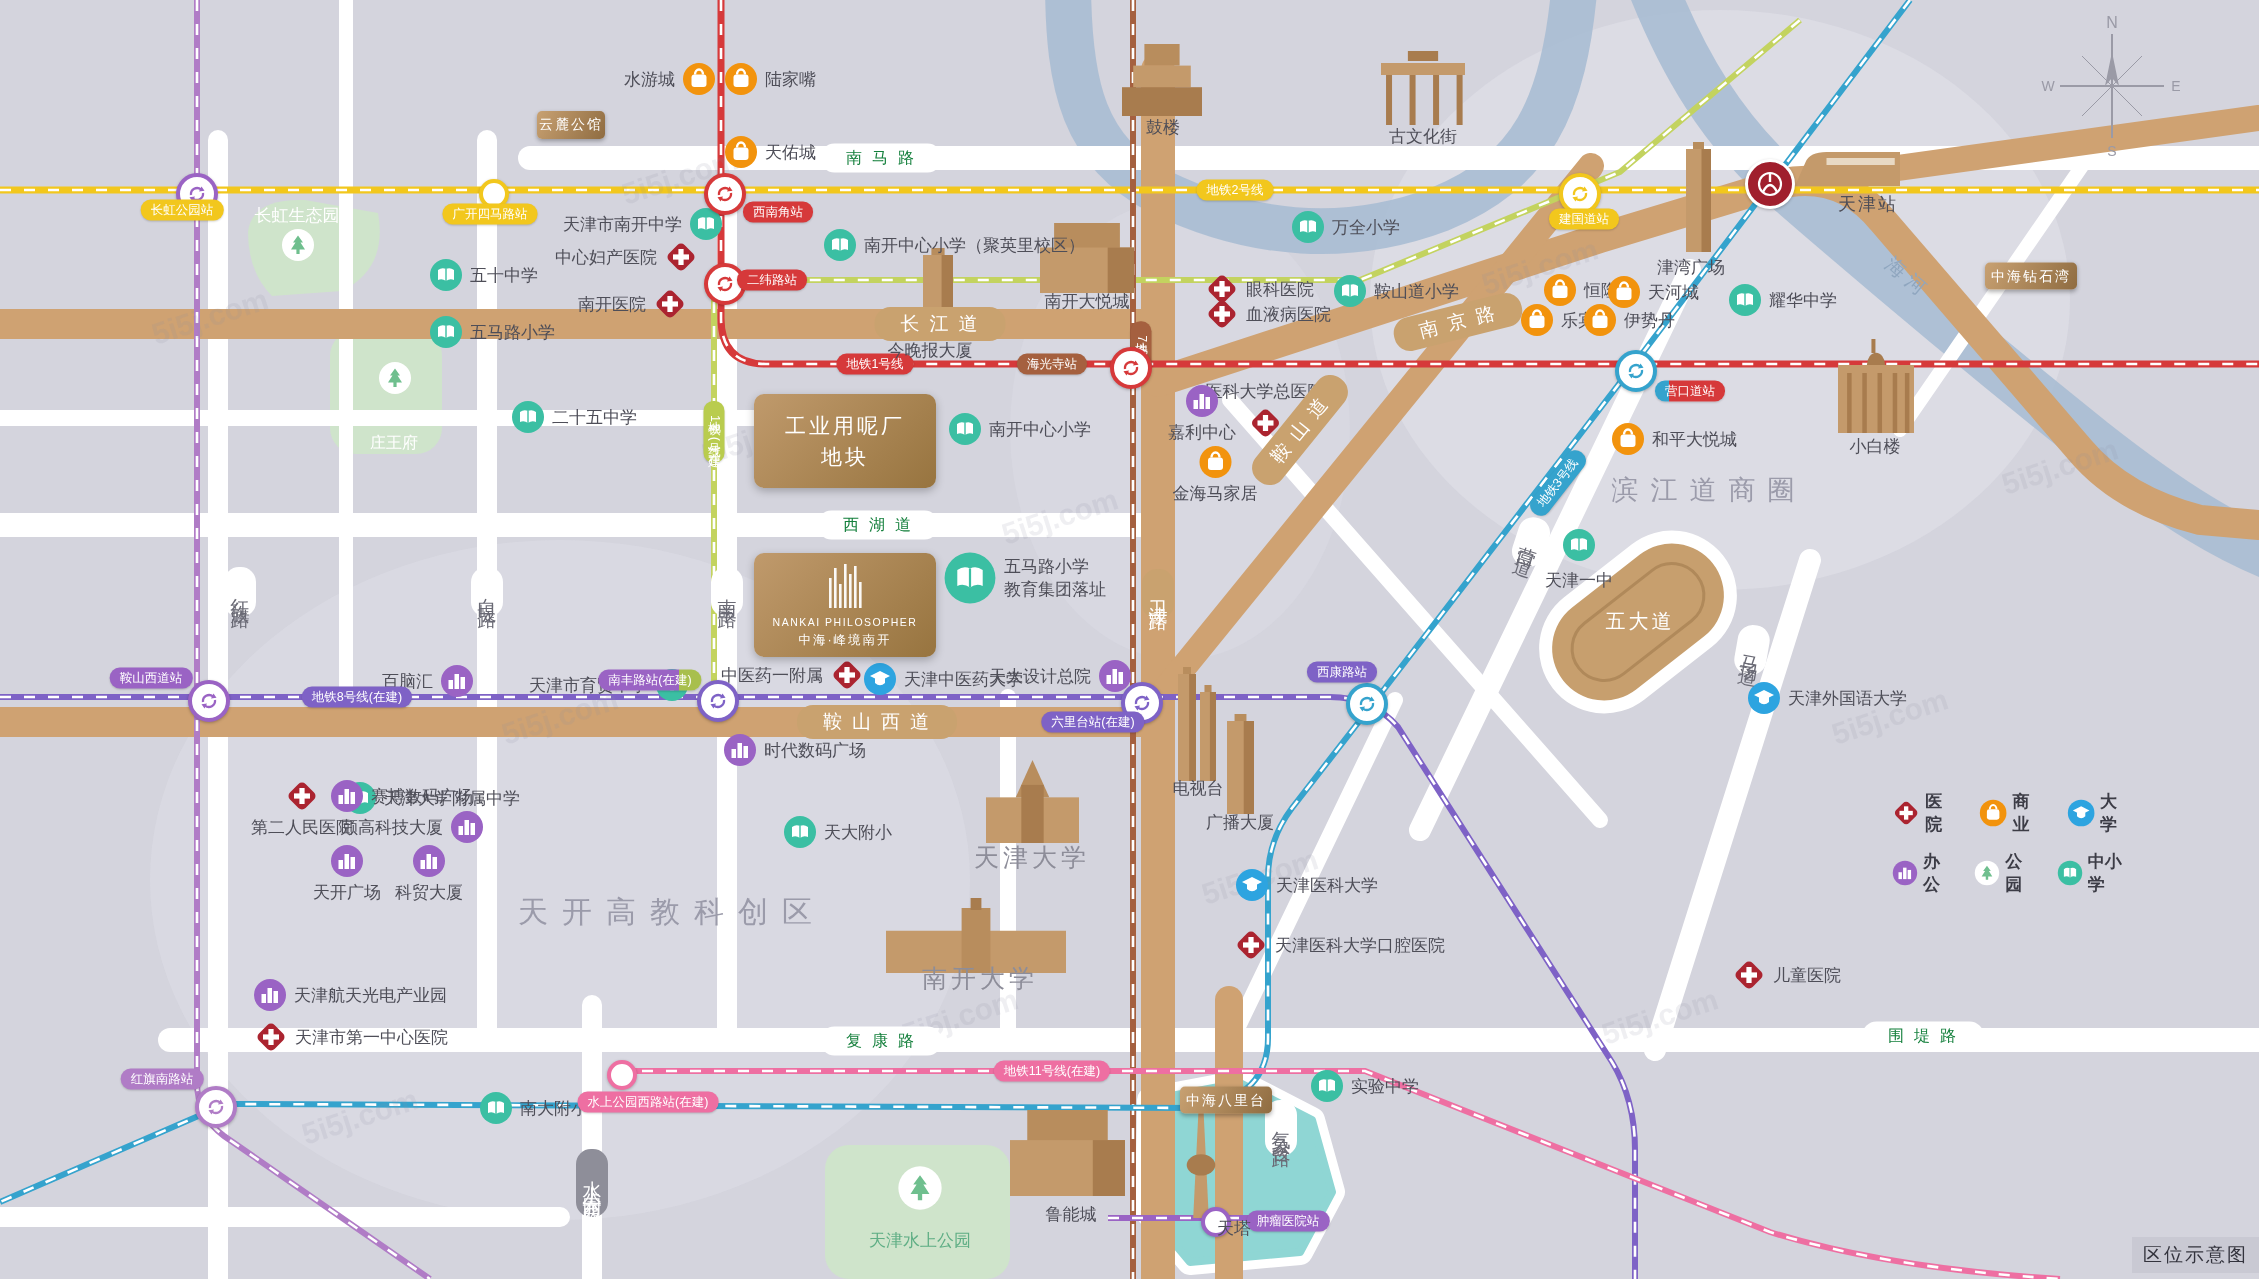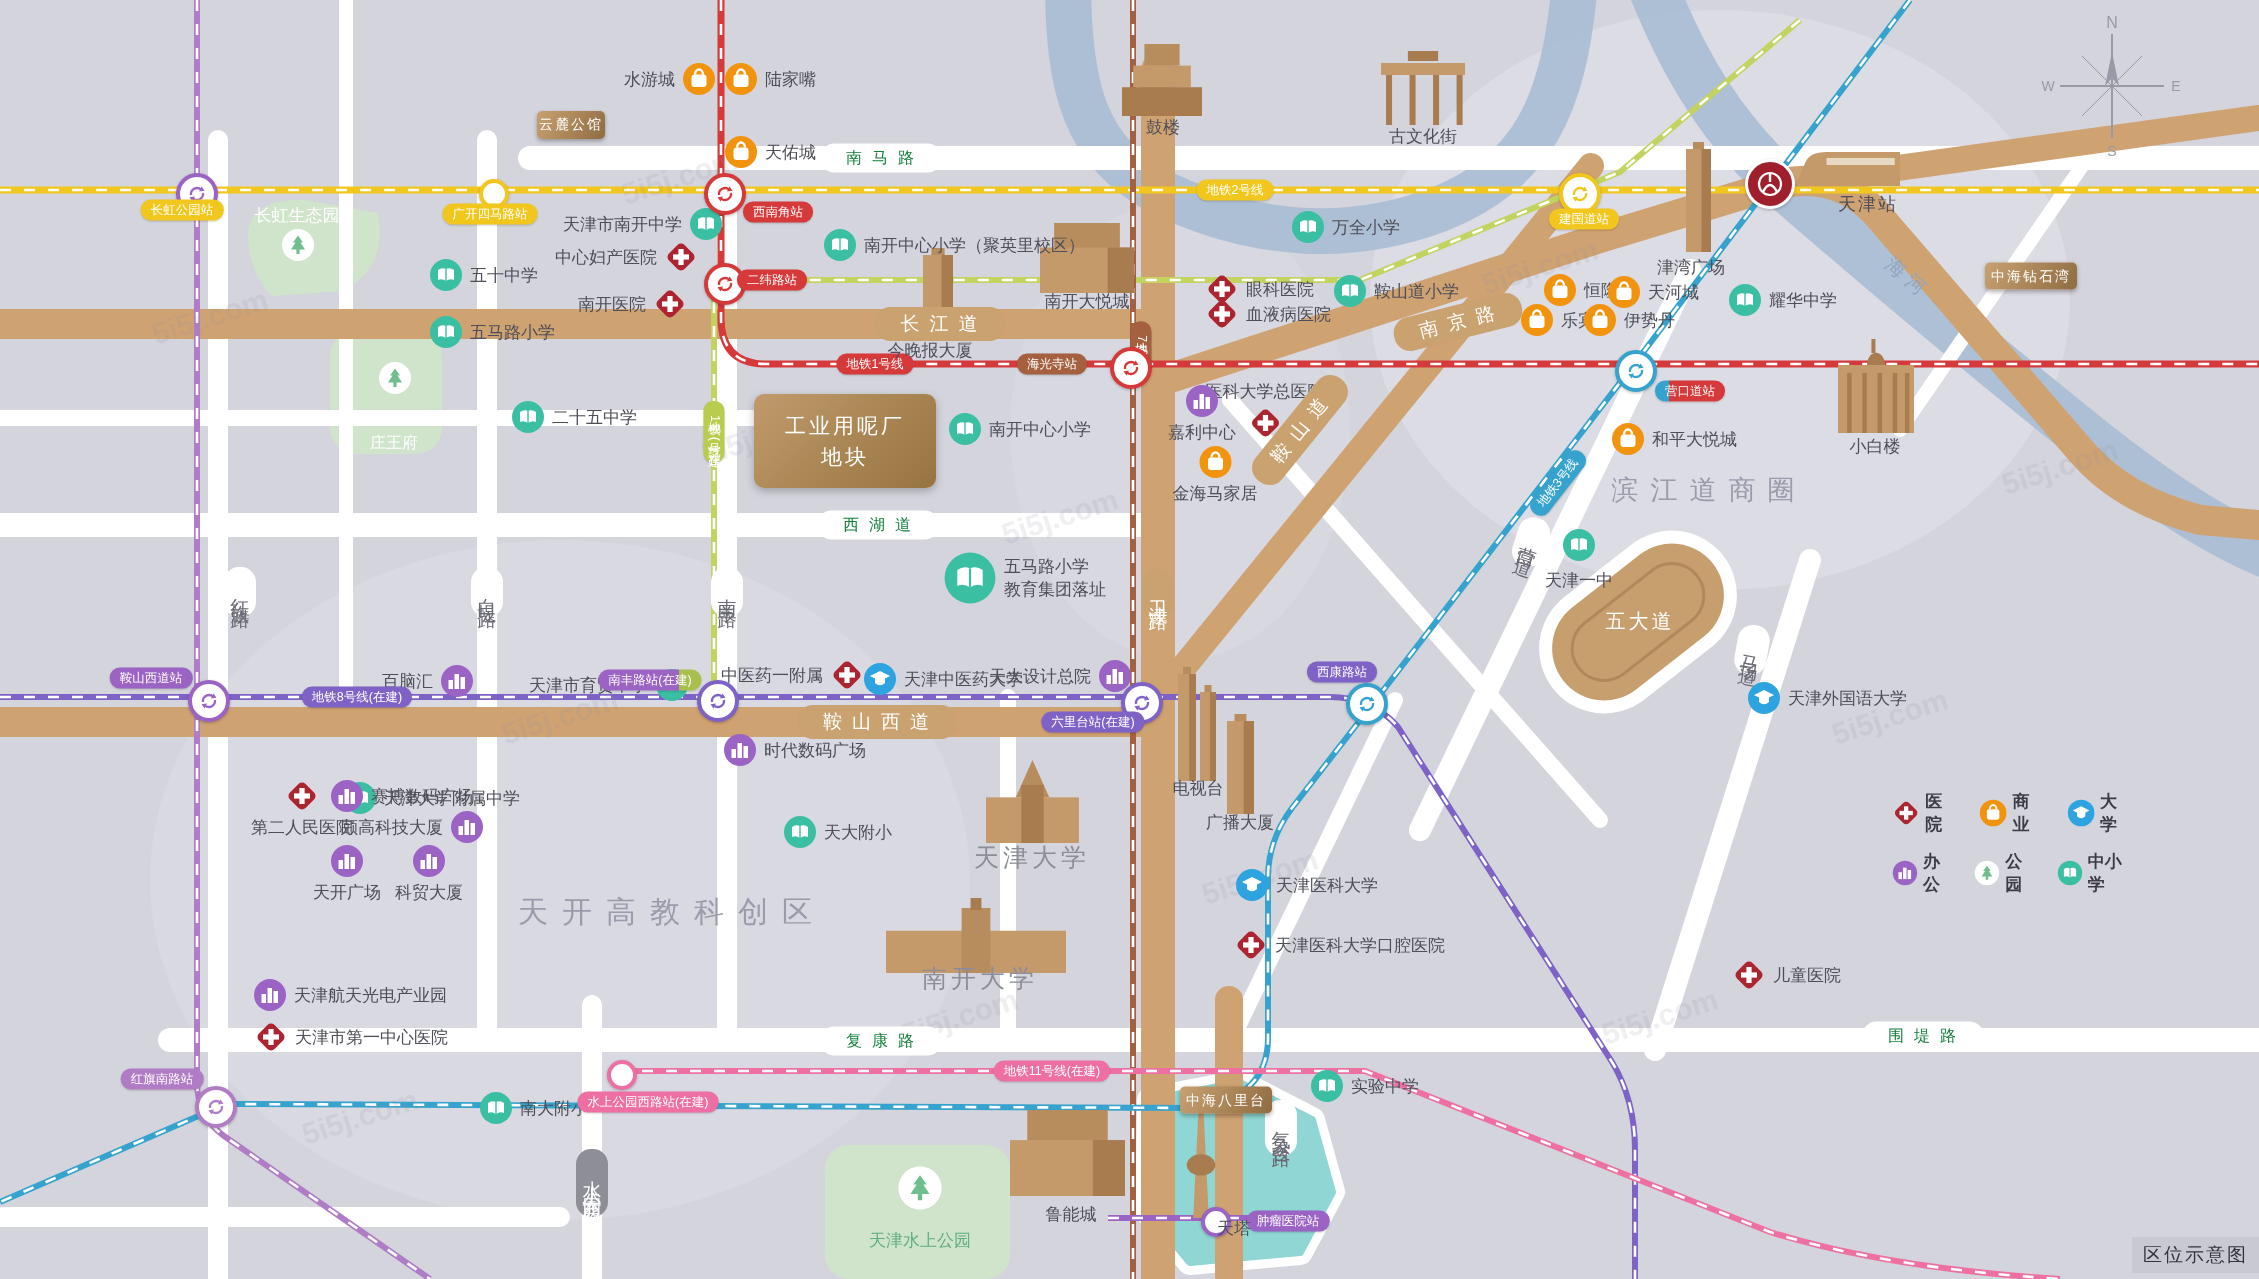--- a/index.html
+++ b/index.html
@@ -748,20 +748,33 @@
       <div class="txt" style="left: 297px; top: 215px; color: rgb(255, 255, 255);">长虹生态园</div>
       <div class="txt" style="left: 394px; top: 443px; font-size: 16px; color: rgb(255, 255, 255);">庄王府</div>
       <div class="txt" style="left: 920px; top: 1240px; color: rgb(95, 174, 133);">天津水上公园</div>
       <div class="badge" style="left: 571px; top: 125px; width: 68px; height: 28px;">云麓公馆</div>
       <div class="badge" style="left: 2031px; top: 276px; width: 92px; height: 27px;">中海钻石湾</div>
       <div class="badge" style="left: 1226px; top: 1100px; width: 92px; height: 27px;">中海八里台</div>
       <div class="block" style="left: 754px; top: 394px; width: 182px; height: 94px;">
         <div style="font-size:21px;letter-spacing:3px;line-height:1.5;">工业用呢厂</div>
         <div style="font-size:21px;letter-spacing:3px;line-height:1.5;">地块</div>
       </div>
+      <div class="block" style="left: 754px; top: 553px; width: 182px; height: 104px;">
+        <svg width="40" height="46" viewBox="0 0 40 46">
+          <rect x="4" y="16" width="2.6" height="30" fill="#fff" opacity="0.95"></rect>
+          <rect x="9" y="6" width="2.6" height="40" fill="#fff" opacity="0.95"></rect>
+          <rect x="14" y="22" width="2.6" height="24" fill="#fff" opacity="0.95"></rect>
+          <rect x="19" y="2" width="2.6" height="44" fill="#fff" opacity="0.95"></rect>
+          <rect x="24" y="12" width="2.6" height="34" fill="#fff" opacity="0.95"></rect>
+          <rect x="29" y="4" width="2.6" height="42" fill="#fff" opacity="0.95"></rect>
+          <rect x="34" y="20" width="2.6" height="26" fill="#fff" opacity="0.95"></rect>
+        </svg>
+        <div style="font-size:10.5px;letter-spacing:1.5px;margin-top:8px;">NANKAI PHILOSOPHER</div>
+        <div style="font-size:12.5px;letter-spacing:2px;margin-top:4px;">中海·峰境南开</div>
+      </div>
     </div>
 
   <div id="legend">
       <div class="leg-row">
         <div class="leg-item">
           <svg width="30" height="30" viewBox="-17 -17 34 34">
             <rect x="-11" y="-11" width="22" height="22" rx="5" transform="rotate(45)" fill="#ab2430"></rect>
             <rect x="-2.6" y="-8" width="5.2" height="16" fill="#fff"></rect>
             <rect x="-8" y="-2.6" width="16" height="5.2" fill="#fff"></rect>
           </svg>

